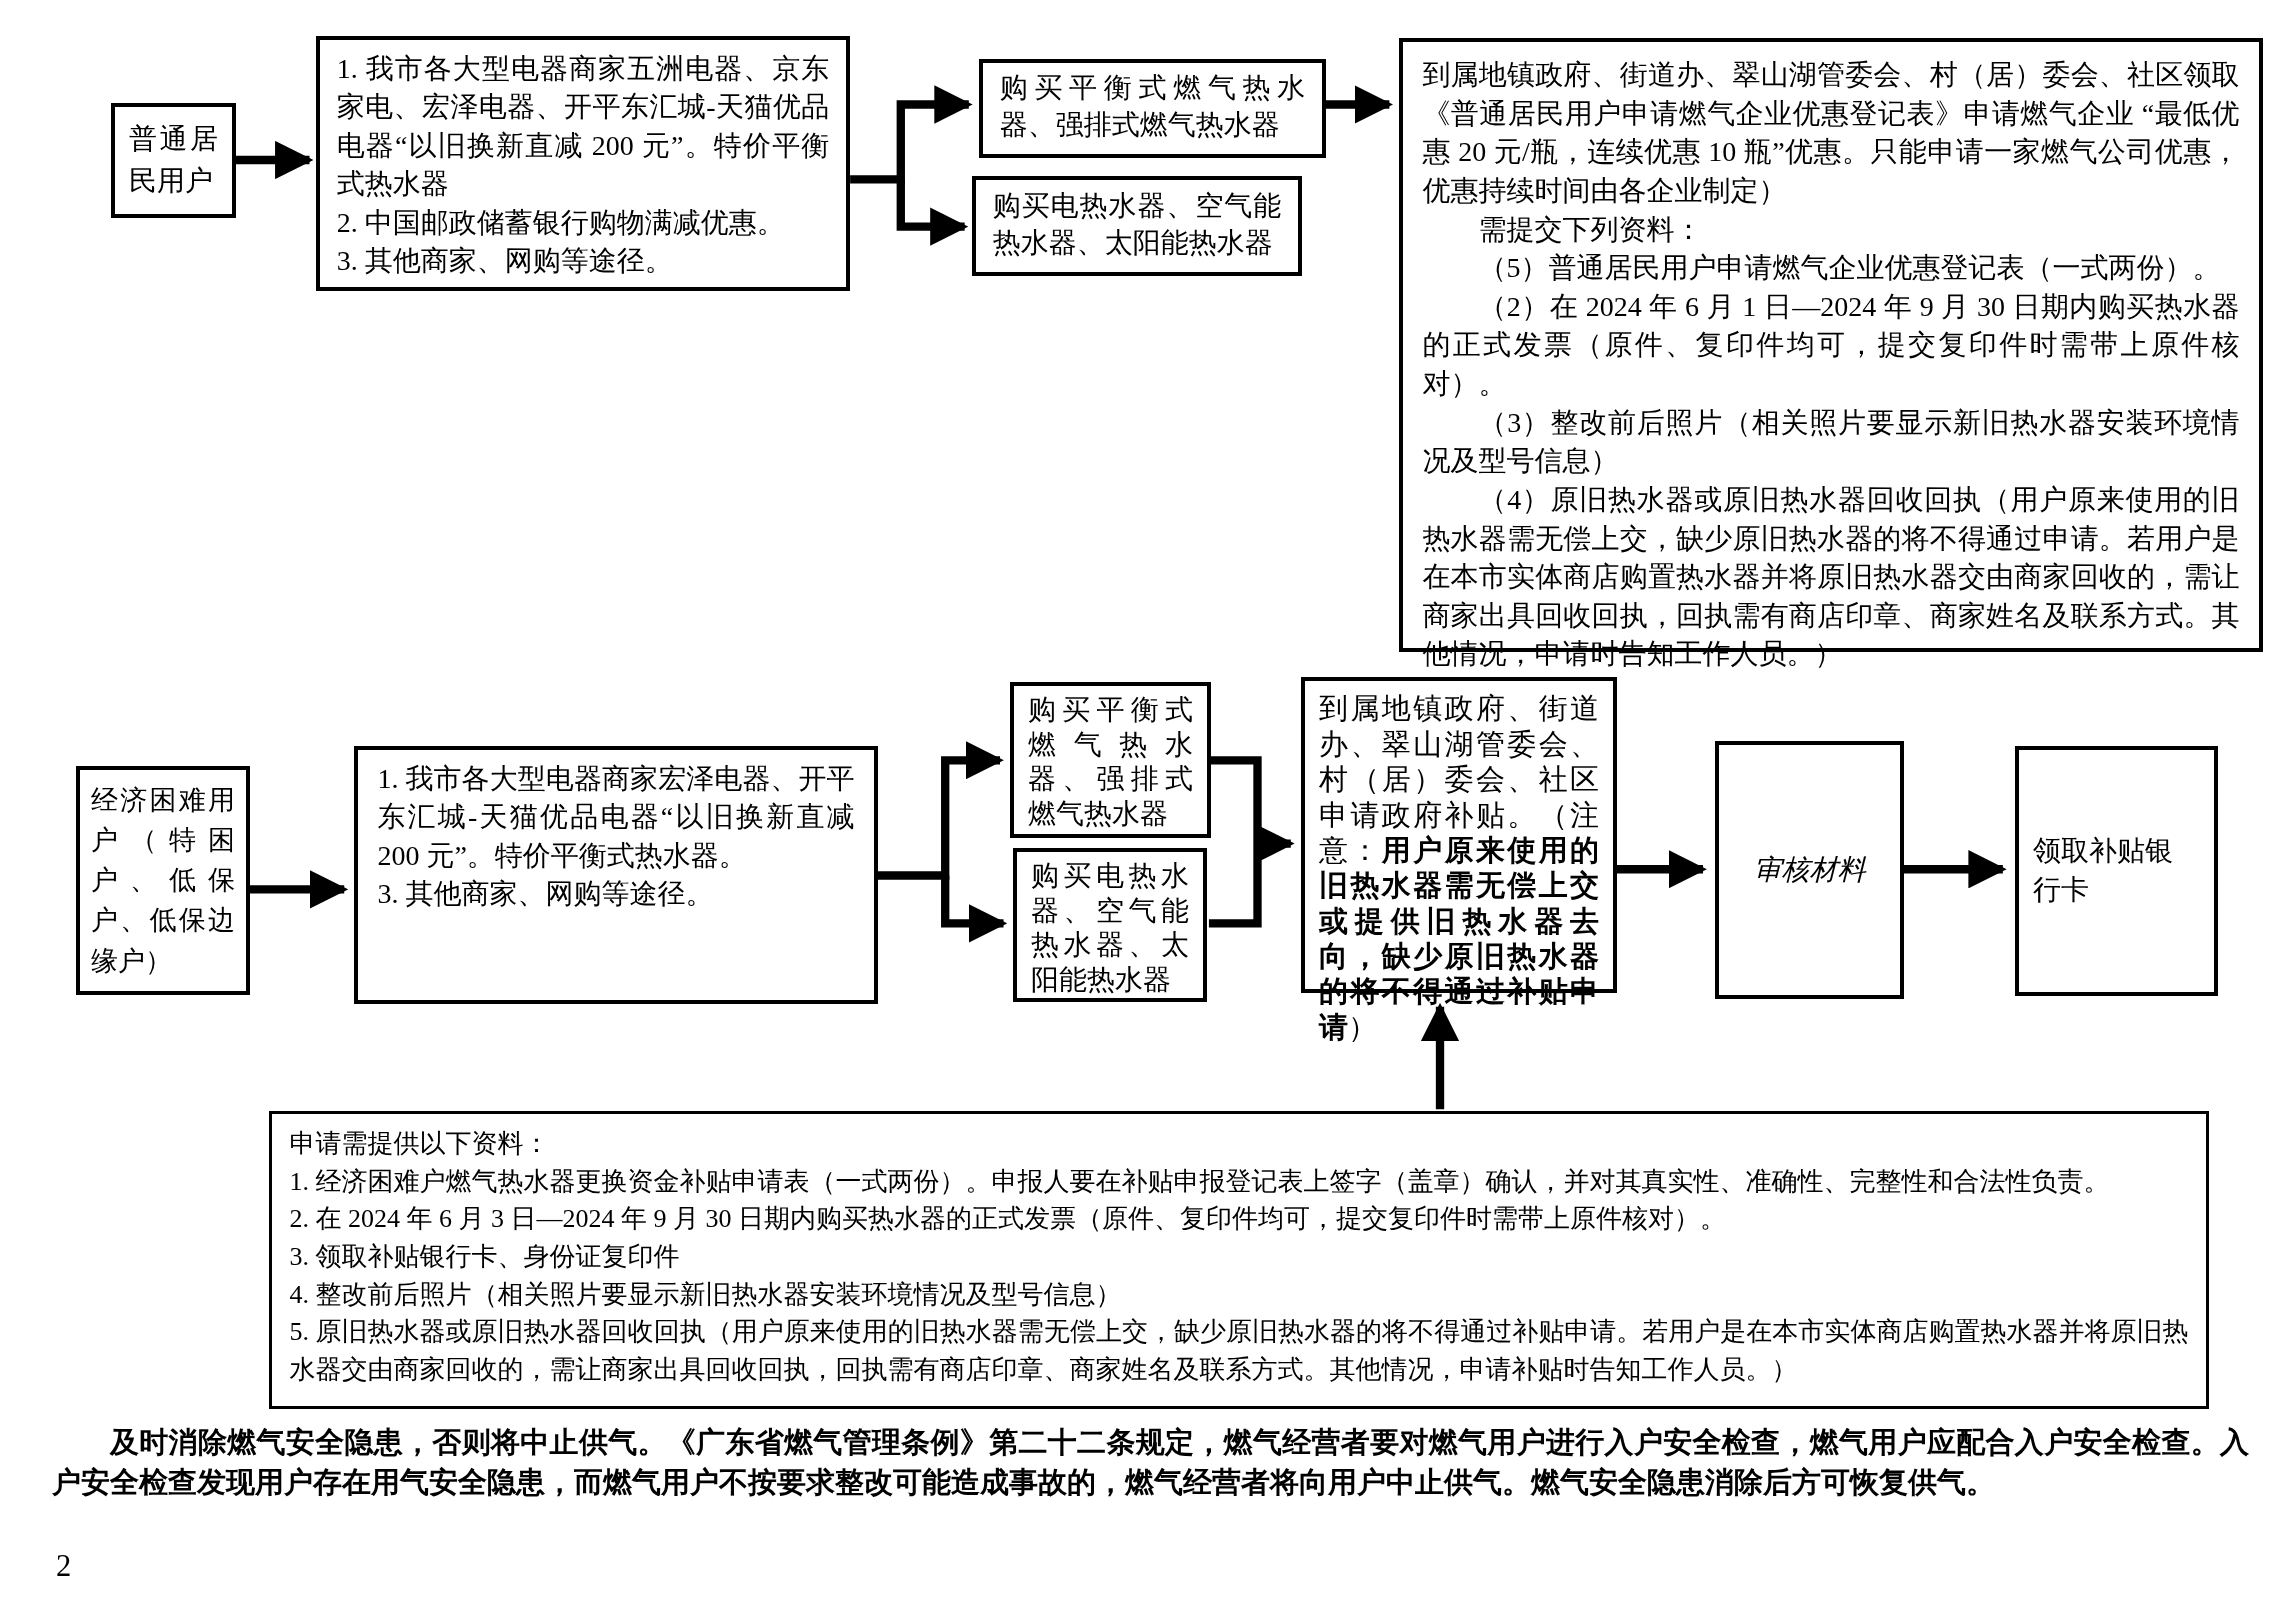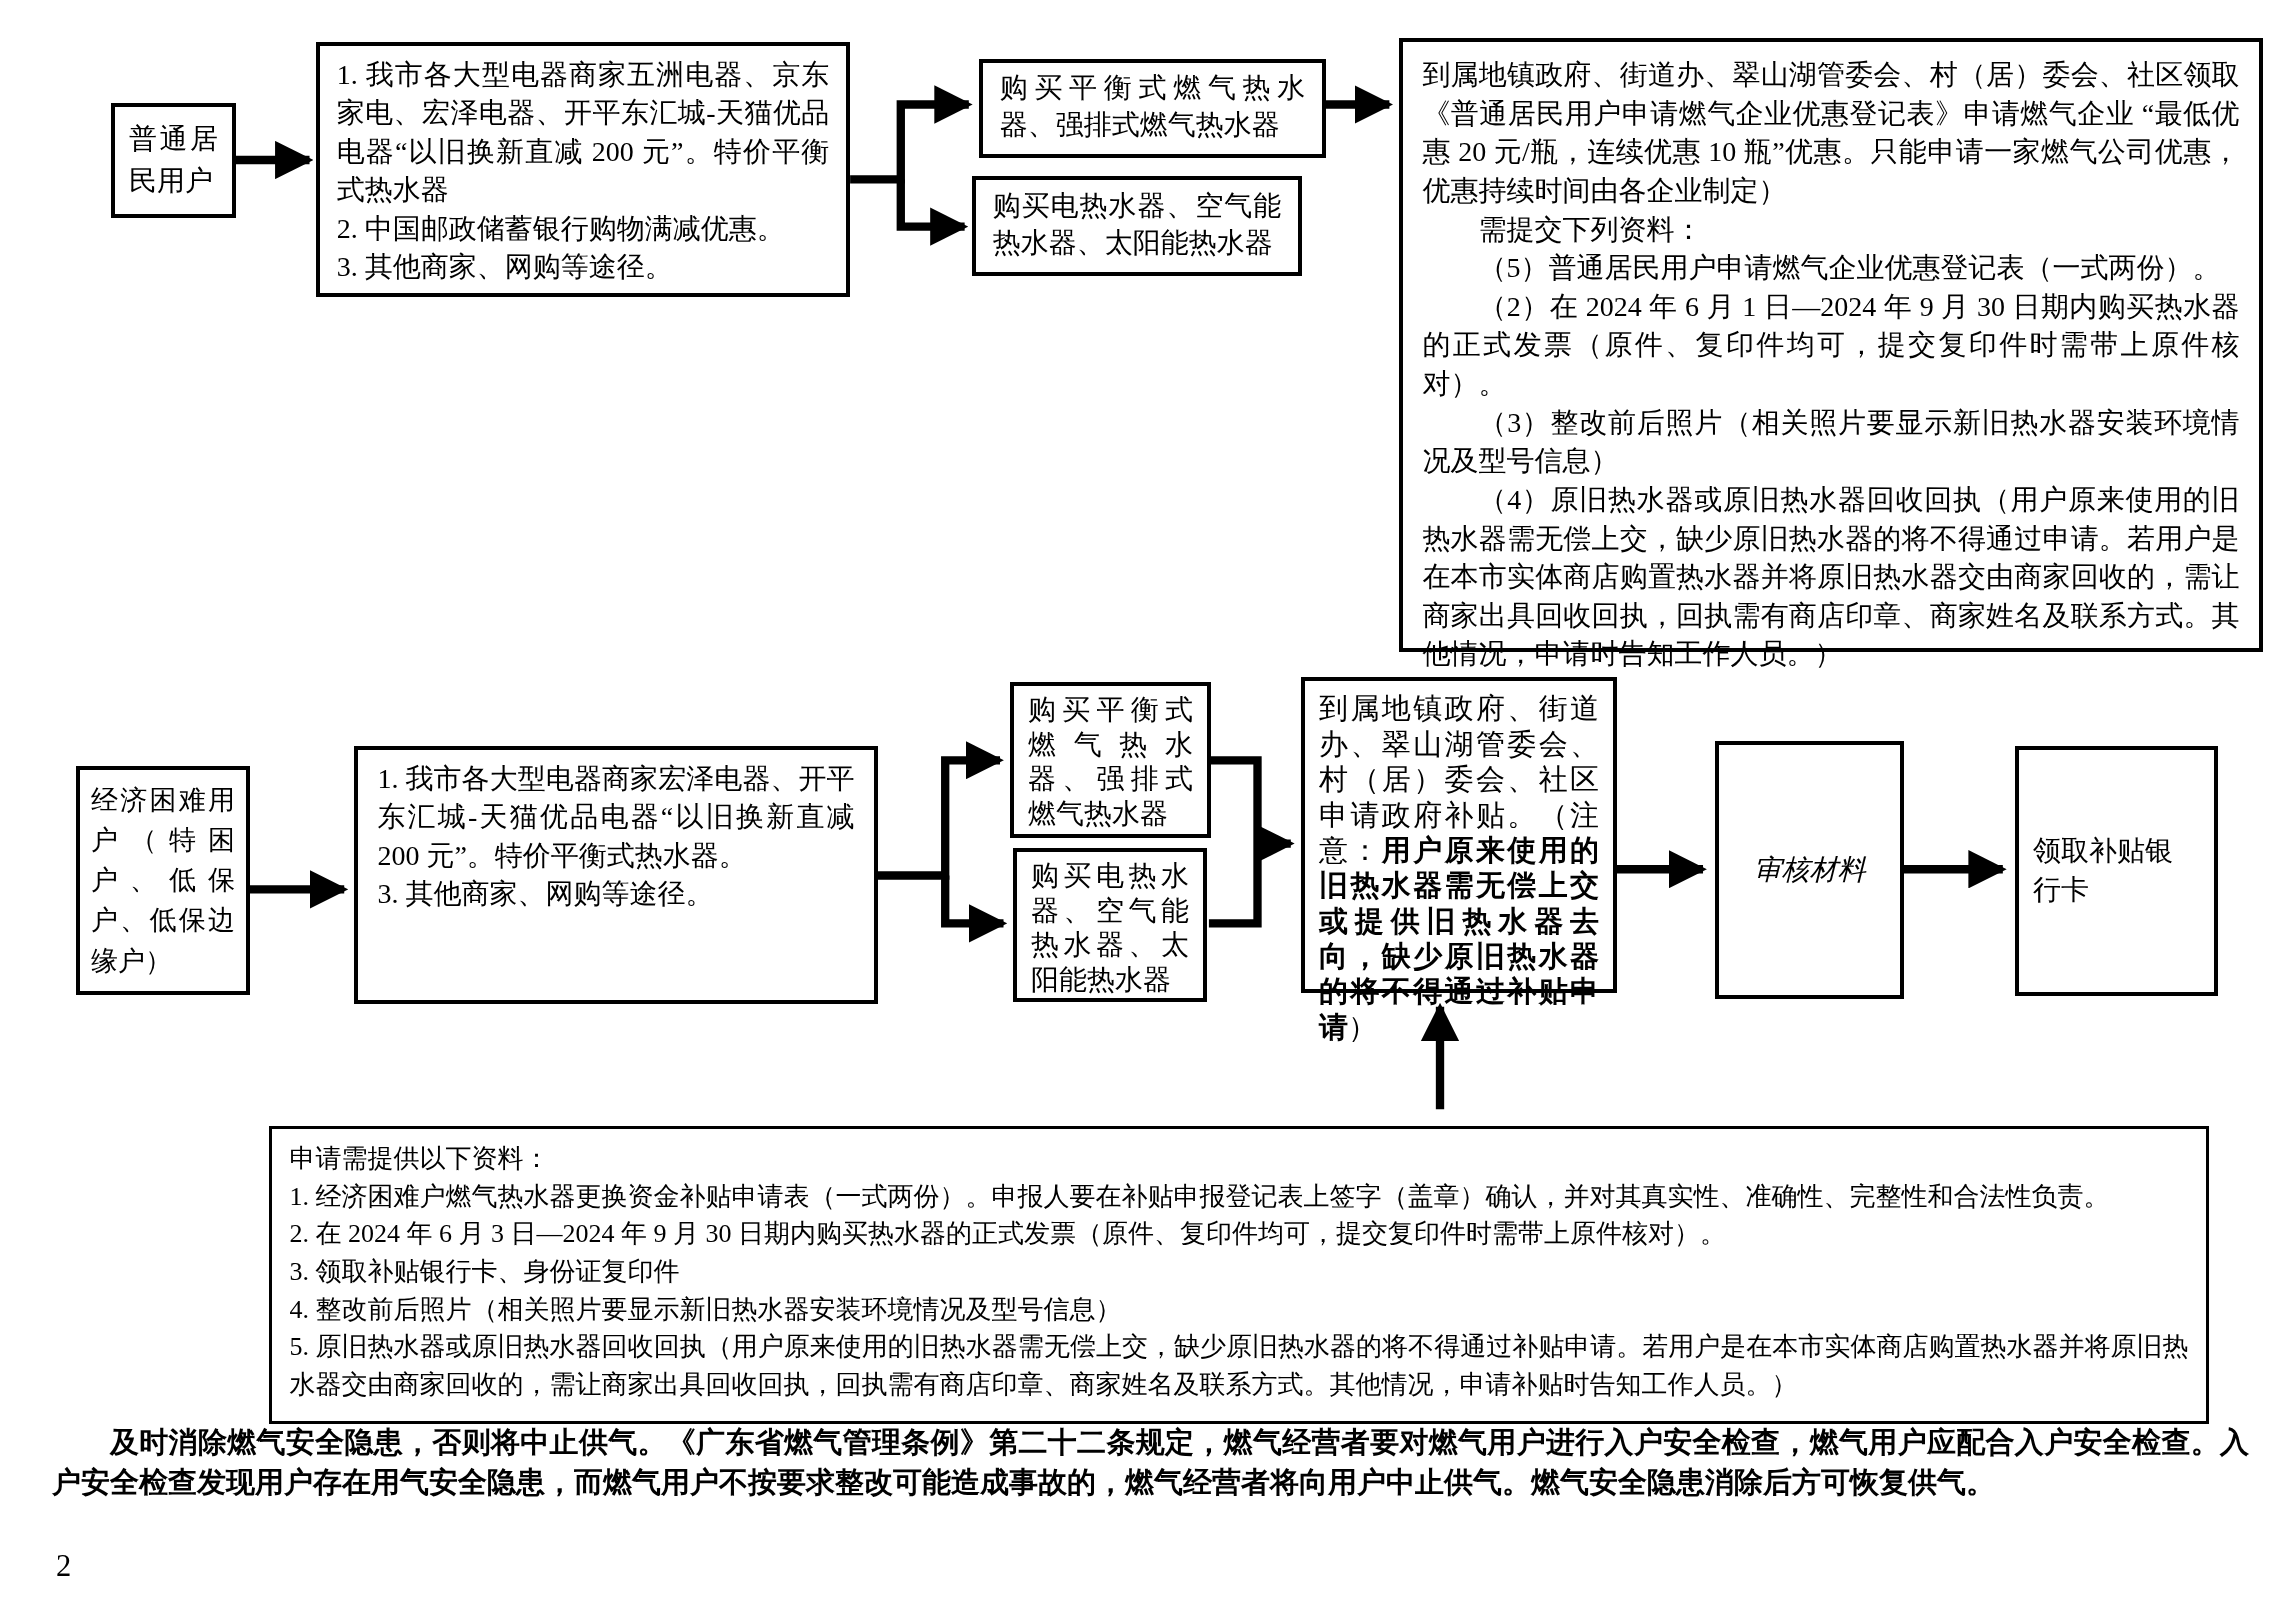--- a/index.html
+++ b/index.html
@@ -8,32 +8,32 @@
     font-family:"Liberation Serif","DejaVu Serif",serif;color:#000;overflow:hidden;
   }
   .box{
     position:absolute;border:4.2px solid #000;background:#fff;box-sizing:border-box;
     font-size:28px;line-height:1.38;
   }
   .box p{margin:0;}
   .just{text-align:justify;text-justify:inter-ideograph;}
   .ind{text-indent:2em;font-family:Liberation Serif, serif;}
   #boxA1{left:90px;top:103px;width:125px;height:115px;padding:11px 14px;line-height:1.5;margin-left:21px;}
-  #boxA2{left:316px;top:42px;width:534px;height:255px;padding:9.7px 16.7px;line-height:1.375;}
+  #boxA2{left:316px;top:36px;width:534px;height:255px;padding:9.7px 16.7px;line-height:1.375;}
   #boxA3a{left:979px;top:59px;width:347px;height:99px;padding:7px 16.7px;line-height:1.32;}
   #boxA3b{left:972px;top:176px;width:330px;height:100px;padding:8.3px 16.7px;line-height:1.32;}
   #boxA4{left:1399px;top:38px;width:864px;height:614px;padding:14px 19.4px;line-height:1.38;}
   #boxB1{left:76px;top:766px;width:174px;height:229px;padding:9.7px 11px;font-size:27px;line-height:1.49;}
   #boxB2{left:354px;top:746px;width:524px;height:258px;padding:9.7px 19.4px;line-height:1.375;}
   #boxB3a{left:1010px;top:682px;width:201px;height:156px;padding:7px 14px;line-height:1.24;}
   #boxB3b{left:1013px;top:848px;width:194px;height:154px;padding:7px 14px;line-height:1.24;}
   #boxB4{left:1301px;top:677px;width:316px;height:316px;padding:10.4px 14px;font-size:29px;line-height:1.22;}
   #boxB5{left:1715px;top:741px;width:189px;height:258px;display:flex;align-items:center;justify-content:center;font-style:italic;}
   #boxB6{left:2015px;top:746px;width:203px;height:250px;padding:0 14px;display:flex;align-items:center;}
-  #boxC{left:269px;top:1111px;width:1940px;height:298px;padding:11px 17.4px;border-width:3.5px;font-size:26px;line-height:1.45;margin-top:15px;}
+  #boxC{left:269px;top:1111px;width:1940px;height:298px;padding:11px 17.4px;border-width:3.5px;font-size:26px;line-height:1.45;}
   #safety{
     position:absolute;left:52px;top:1422px;width:2197px;font-size:29px;line-height:1.38;
     font-weight:bold;text-indent:2em;text-align:justify;text-justify:inter-ideograph;
   }
   #pagenum{position:absolute;left:56px;top:1549px;font-size:30.5px;}
   #arrows{position:absolute;left:0;top:0;width:2295px;height:1624px;}
   #arrows line,#arrows polyline{stroke:#000;stroke-width:12;fill:none;}
 </style>
 </head>
 <body>

